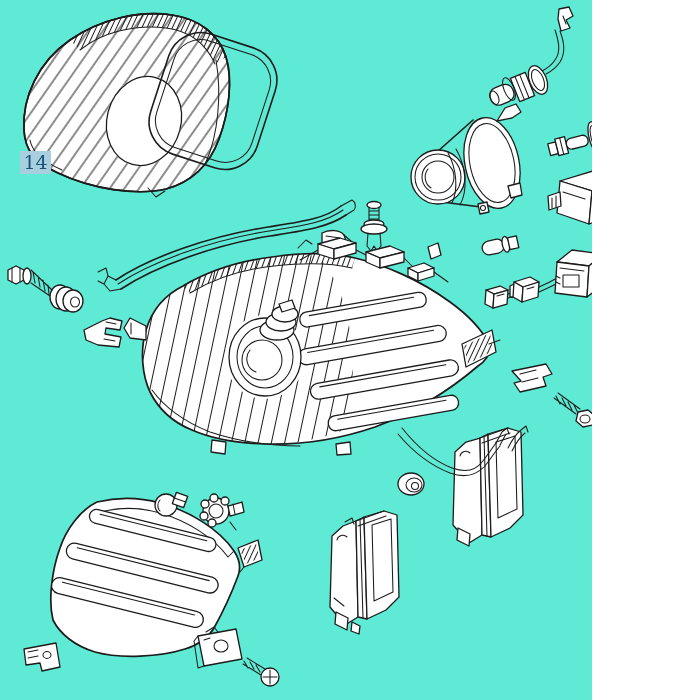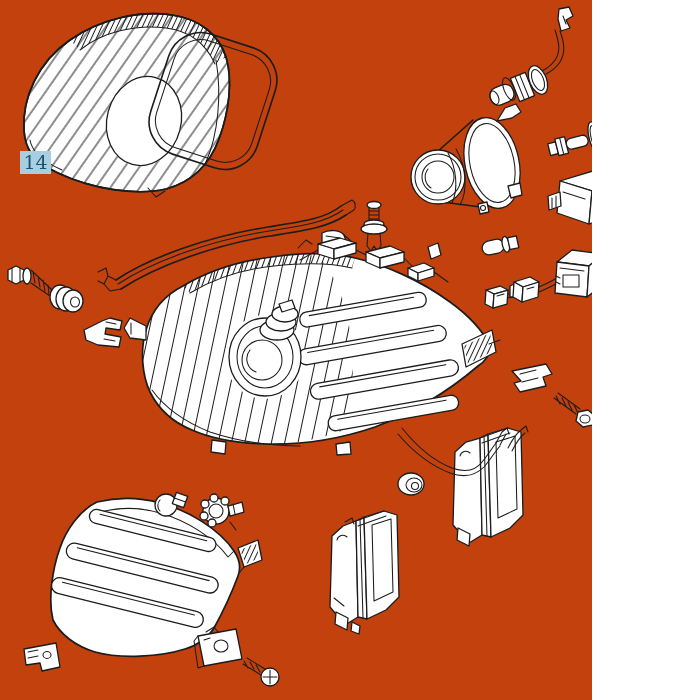--- a/index.html
+++ b/index.html
@@ -1,16 +1,16 @@
 <!DOCTYPE html>
 <html><head>
 <meta charset="utf-8">
 <style>
   html,body{margin:0;padding:0;background:#ffffff;}
-  .stage{position:relative;width:592px;height:700px;background:#c2410c;overflow:hidden;
+  .stage{position:relative;width:592px;height:700px;background:#5eead4;overflow:hidden;
          font-family:"DejaVu Sans",sans-serif;}
   svg{display:block;}
   .ol{fill:#ffffff;stroke:#1c1c1c;stroke-width:1.7;stroke-linejoin:round;stroke-linecap:round;}
   .ln{fill:none;stroke:#1c1c1c;stroke-width:1.6;stroke-linejoin:round;stroke-linecap:round;}
   .dt{fill:none;stroke:#1c1c1c;stroke-width:1.05;stroke-linejoin:round;stroke-linecap:round;}
   .wf{fill:#ffffff;stroke:#1c1c1c;stroke-width:1.3;stroke-linejoin:round;stroke-linecap:round;}
   .callout-text{font-family:"DejaVu Serif",serif;font-size:19px;}
 </style>
 </head>
 <body>

